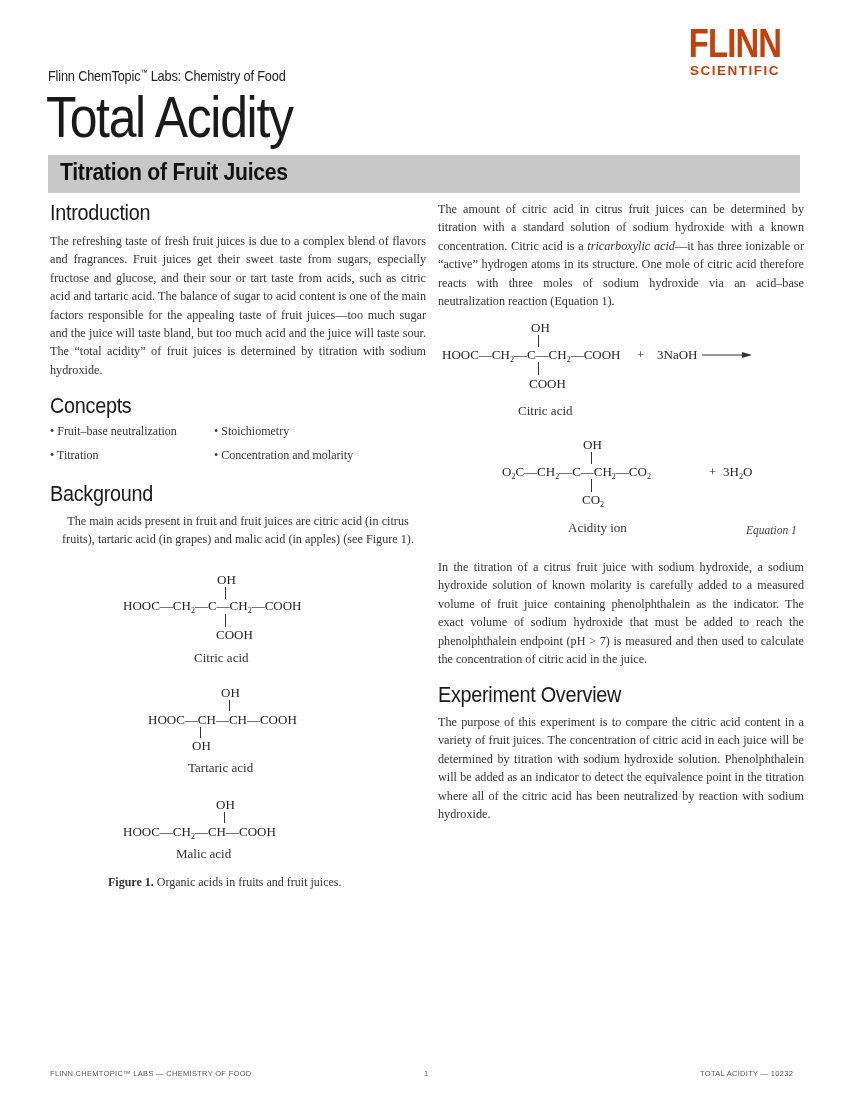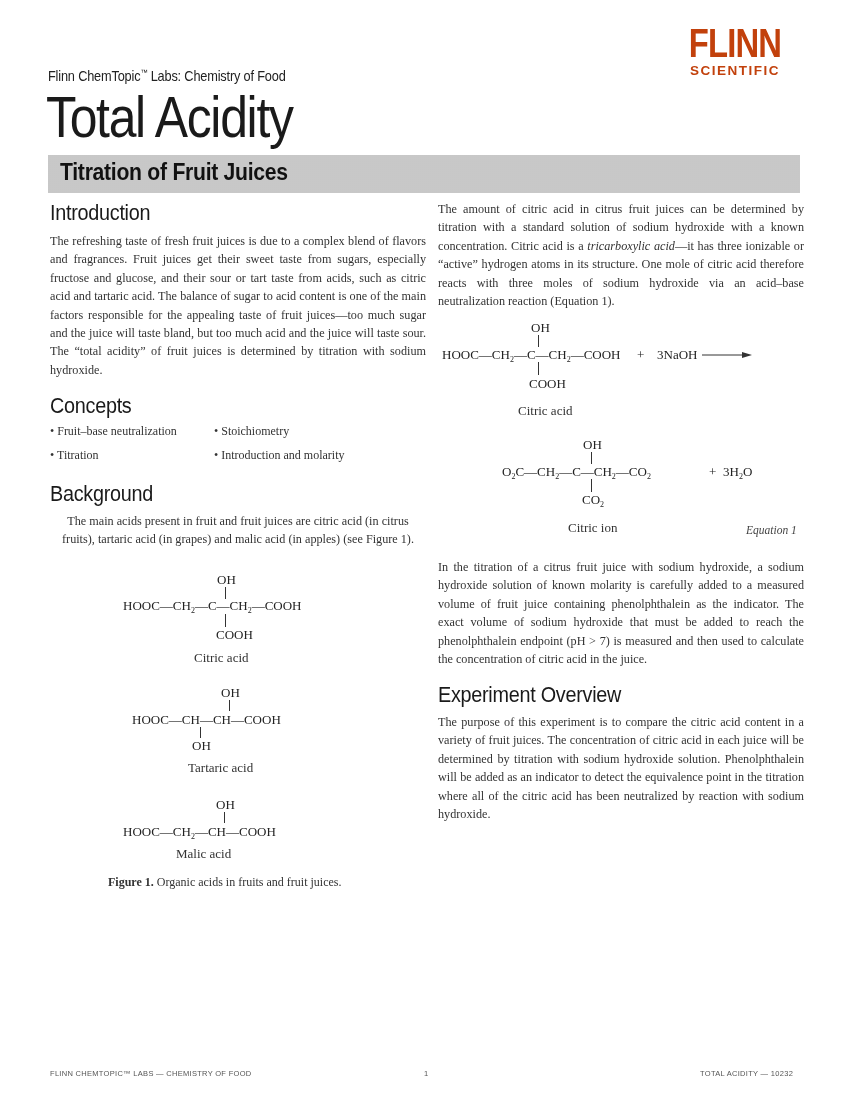--- a/index.html
+++ b/index.html
@@ -59,38 +59,38 @@
   <div id="banner-text" class="sans">Titration of Fruit Juices</div>
 </div>
 
 <div class="abs sans h2" style="left:50px; top:200px;">Introduction</div>
 <div id="intro-text" class="abs serif para" style="left:50px; top:232px; width:376px; text-align:justify;">The refreshing taste of fresh fruit juices is due to a complex blend of flavors and fragrances. Fruit juices get their sweet taste from sugars, especially fructose and glucose, and their sour or tart taste from acids, such as citric acid and tartaric acid. The balance of sugar to acid content is one of the main factors responsible for the appealing taste of fruit juices—too much sugar and the juice will taste bland, but too much acid and the juice will taste sour. The “total acidity” of fruit juices is determined by titration with sodium hydroxide.</div>
 
 <div class="abs sans h2" style="left:50px; top:393px;">Concepts</div>
 <div class="abs serif concept" style="left:50px; top:424px;">• Fruit–base neutralization</div>
 <div class="abs serif concept" style="left:214px; top:424px;">• Stoichiometry</div>
 <div class="abs serif concept" style="left:50px; top:448px;">• Titration</div>
-<div class="abs serif concept" style="left:214px; top:448px;">• Introduction and molarity</div>
+<div class="abs serif concept" style="left:214px; top:448px;">• Concentration and molarity</div>
 
 <div class="abs sans h2" style="left:50px; top:481px;">Background</div>
 <div class="abs serif para" style="left:50px; top:512px; width:376px;">The main acids present in fruit and fruit juices are citric acid (in citrus fruits), tartaric acid (in grapes) and malic acid (in apples) (see Figure 1).</div>
 
 <div>
   <div class="abs chem" style="left:217px; top:572px;">OH</div>
   <div class="vbond" style="left:225px; top:587px; height:12px;"></div>
   <div class="abs chem" style="left:123px; top:598px;"><span>HOOC—CH</span><sub>2</sub><span>—C—CH</span><sub>2</sub><span>—COOH</span></div>
   <div class="vbond" style="left:225px; top:614px; height:13px;"></div>
   <div class="abs chem" style="left:216px; top:627px;">COOH</div>
   <div class="abs caption" style="left:194px; top:650px;">Citric acid</div>
 </div>
 
 <div>
   <div class="abs chem" style="left:221px; top:685px;">OH</div>
   <div class="vbond" style="left:229px; top:700px; height:11px;"></div>
-  <div class="abs chem" style="left:132px; top:712px;">HOOC—CH—CH—COOH</div>
+  <div class="abs chem" style="left:148px; top:712px;">HOOC—CH—CH—COOH</div>
   <div class="vbond" style="left:200px; top:727px; height:11px;"></div>
   <div class="abs chem" style="left:192px; top:738px;">OH</div>
   <div class="abs caption" style="left:188px; top:760px;">Tartaric acid</div>
 </div>
 
 <div>
   <div class="abs chem" style="left:216px; top:797px;">OH</div>
   <div class="vbond" style="left:224px; top:812px; height:11px;"></div>
   <div class="abs chem" style="left:123px; top:824px;"><span>HOOC—CH</span><sub>2</sub><span>—CH—COOH</span></div>
   <div class="abs caption" style="left:176px; top:846px;">Malic acid</div>
@@ -116,21 +116,21 @@
 </div>
 
 <div>
   <div class="abs chem" style="left:583px; top:437px;">OH</div>
   <div class="vbond" style="left:591px; top:452px; height:12px;"></div>
   <div class="abs chem" style="left:502px; top:464px;"><span>O</span><sub>2</sub><span>C—CH</span><sub>2</sub><span>—C—CH</span><sub>2</sub><span>—CO</span><sub>2</sub></div>
   <div class="abs chem" style="left:709px; top:464px;">+</div>
   <div class="abs chem" style="left:723px; top:464px;"><span>3H</span><sub>2</sub><span>O</span></div>
   <div class="vbond" style="left:591px; top:479px; height:13px;"></div>
   <div class="abs chem" style="left:582px; top:492px;"><span>CO</span><sub>2</sub></div>
-  <div class="abs caption" style="left:568px; top:520px;">Citric ion</div>
+  <div class="abs caption" style="left:568px; top:520px;">Acidity ion</div>
 </div>
 <div id="eq-label" class="abs serif">Equation 1</div>
 
 <div class="abs serif para" style="left:438px; top:558px; width:366px; text-align:justify;">In the titration of a citrus fruit juice with sodium hydroxide, a sodium hydroxide solution of known molarity is carefully added to a measured volume of fruit juice containing phenolphthalein as the indicator. The exact volume of sodium hydroxide that must be added to reach the phenolphthalein endpoint (pH &gt; 7) is measured and then used to calculate the concentration of citric acid in the juice.</div>
 
 <div class="abs sans h2" style="left:438px; top:682px;">Experiment Overview</div>
 <div class="abs serif para" style="left:438px; top:713px; width:366px; text-align:justify;">The purpose of this experiment is to compare the citric acid content in a variety of fruit juices. The concentration of citric acid in each juice will be determined by titration with sodium hydroxide solution. Phenolphthalein will be added as an indicator to detect the equivalence point in the titration where all of the citric acid has been neutralized by reaction with sodium hydroxide.</div>
 
 <div class="abs footer" style="left:50px;">FLINN CHEMTOPIC™ LABS — CHEMISTRY OF FOOD</div>
 <div class="abs footer" style="left:424px;">1</div>

